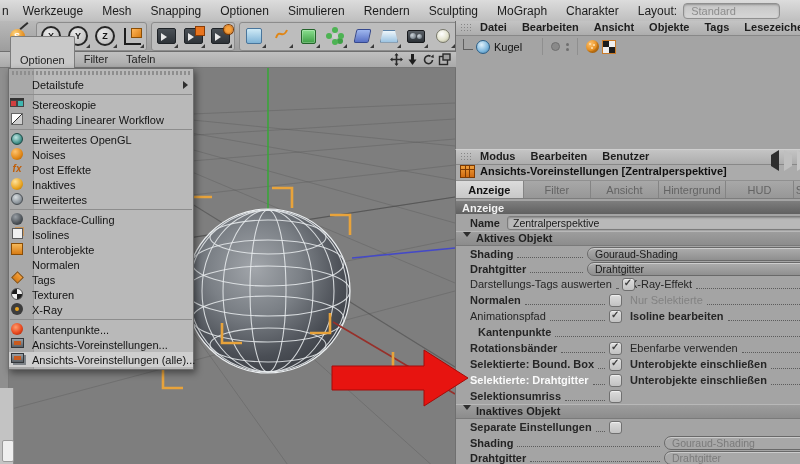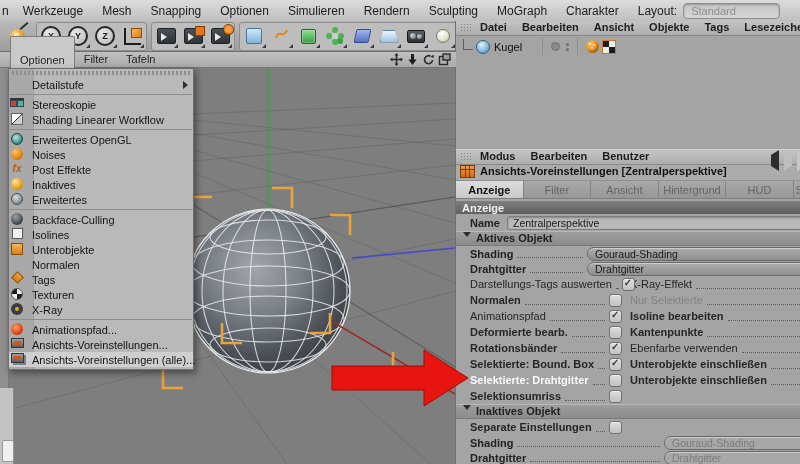--- a/index.html
+++ b/index.html
@@ -482,21 +482,21 @@
         <span class="mi-ic">
           <span class="gi gi-xray"></span>
         </span>
         <span>X-Ray</span>
       </div>
       <div class="mi-sep"></div>
       <div class="mi">
         <span class="mi-ic">
           <span class="gi gi-ball gi-red"></span>
         </span>
-        <span>Animationspfad...</span>
+        <span>Kantenpunkte...</span>
       </div>
       <div class="mi">
         <span class="mi-ic">
           <span class="gi gi-mon"></span>
         </span>
         <span>Ansichts-Voreinstellungen...</span>
       </div>
       <div class="mi selected">
         <span class="mi-ic">
           <span class="gi gi-mon gi-mon2"></span>
@@ -634,25 +634,20 @@
             <span class="leader"></span>
             <span class="checkbox checked"></span>
           </span>
           <span class="cell right">
             <span class="chk-label bold">Isoline bearbeiten</span>
             <span class="leader"></span>
             <span class="checkbox"></span>
           </span>
         </div>
         <div class="chk-row">
-          <span class="cell left">
-            <span class="chk-label bold">Deformierte bearb.</span>
-            <span class="leader"></span>
-            <span class="checkbox"></span>
-          </span>
           <span class="cell right">
             <span class="chk-label bold">Kantenpunkte</span>
             <span class="leader"></span>
             <span class="checkbox"></span>
           </span>
         </div>
         <div class="chk-row">
           <span class="cell left">
             <span class="chk-label bold">Rotationsbänder</span>
             <span class="leader"></span>

